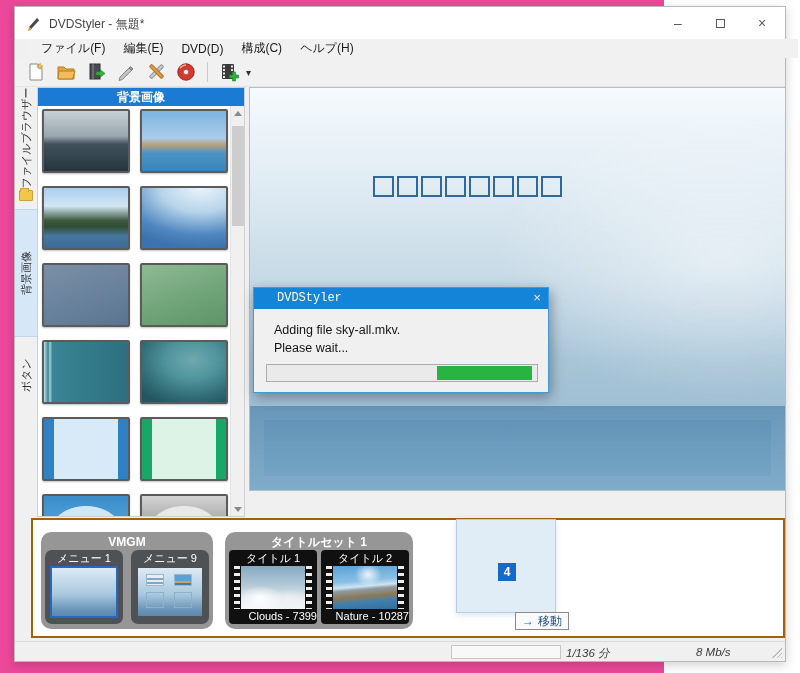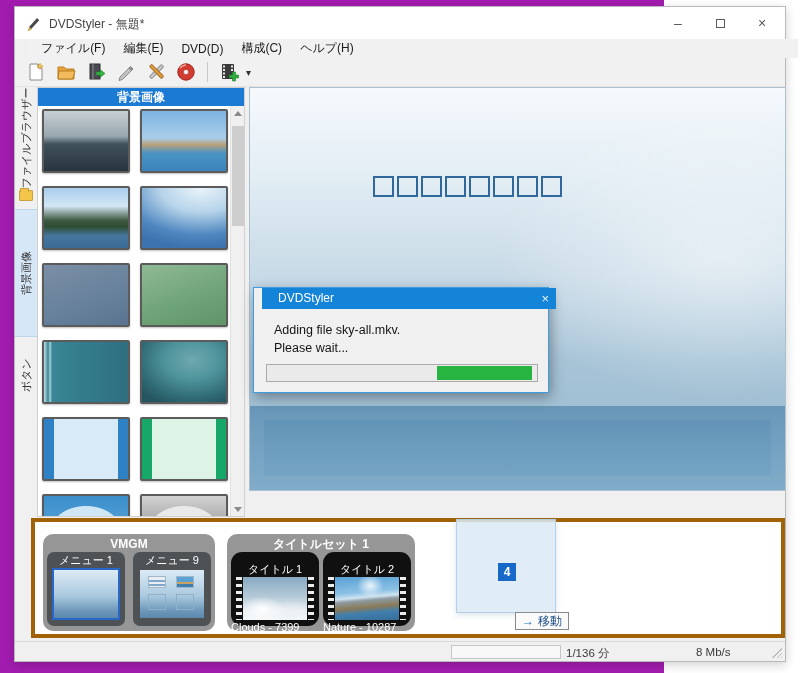--- a/index.html
+++ b/index.html
@@ -1,17 +1,17 @@
 <!DOCTYPE html>
 <html><head>
 <meta charset="utf-8">
 <style>
   * { margin:0; padding:0; box-sizing:border-box; }
   html,body { width:800px; height:673px; background:#ffffff; font-family:"Liberation Sans", sans-serif; overflow:hidden; }
-  .page { position:relative; width:664px; height:673px; background:#a21caf; }
+  .page { position:relative; width:664px; height:673px; background:#ec4899; }
 
   
   .window { position:absolute; left:14px; top:6px; width:772px; height:656px;
             background:#f0f0f0; border:1px solid #b9b9b9; box-shadow:0 3px 10px rgba(0,0,0,.18); }
   .titlebar { position:absolute; left:0; top:0; width:100%; height:32px; background:#ffffff; }
   .app-icon { position:absolute; left:11px; top:8px; width:16px; height:16px; }
   .title-text { position:absolute; left:34px; top:9px; font-size:12px; color:#444; }
   .win-controls { position:absolute; right:2px; top:0; height:32px; display:flex; }
   .win-btn { width:42px; height:32px; display:flex; align-items:center; justify-content:center;
              color:#5a5a5a; font-size:14px; cursor:default; }
@@ -67,73 +67,73 @@
             background:radial-gradient(75% 60% at 30% 100%, #517fa0ee 58%, rgba(81,127,160,0) 60%); }
   .canvas::after { content:""; position:absolute; left:0; right:0; bottom:0; height:21%;
             background:linear-gradient(180deg,#5e90b4,#6f9fc0 60%,#78a7c6);
             box-shadow:inset 0 0 0 14px rgba(255,255,255,.06); }
   .ph-squares { position:absolute; left:123px; top:88px; z-index:2; display:flex; gap:3px; }
   .ph-square { display:inline-block; width:21px; height:21px; border:2px solid #30689b; background:rgba(255,255,255,.05); }
 
   
   .dialog { position:absolute; left:238px; top:280px; width:296px; height:106px; background:#f0f0f0;
             border:1px solid #3f9be0; box-shadow:2px 4px 12px rgba(0,0,0,.35); z-index:10; }
-  .dialog-titlebar { position:absolute; left:8px; top:0; width:100%; height:21px; background:#1484d9;
-            color:#fff; font-size:12px; line-height:21px; padding-left:16px; }
+  .dialog-titlebar { position:absolute; left:0; top:0; width:100%; height:21px; background:#1484d9;
+            color:#fff; font-size:12px; line-height:21px; padding-left:23px;font-family:Liberation Mono, monospace; }
   .dialog-close { position:absolute; right:7px; top:0; height:21px; line-height:21px; color:#eaf4fc; font-size:13px; }
   .dialog-msg { position:absolute; left:20px; top:33px; font-size:12.5px; color:#141414; line-height:18px; }
   .progress { position:absolute; left:12px; top:76px; width:272px; height:18px; background:#eaeaea;
               border:1px solid #ababab; }
   .progress-block { position:absolute; left:63%; top:1px; bottom:1px; width:35%; background:#28b440; }
 
   
-  .strip { position:absolute; left:16px; top:511px; width:754px; height:120px; background:#ffffff; border:4px solid #a16207; }
+  .strip { position:absolute; left:16px; top:511px; width:754px; height:120px; background:#ffffff; border:2px solid #a16207; }
   .group { position:absolute; top:12px; height:97px; background:#969696; border-radius:10px; padding:2px 4px; }
   .group-label { display:block; text-align:center; color:#fff; font-size:12px; font-weight:600; height:16px; line-height:16px; }
   .group-row { display:flex; gap:8px; justify-content:center; }
   .vmgm-group { left:8px; width:172px; }
   .titleset-group { left:192px; width:188px; }
   .titleset-group .group-row { gap:4px; }
   .menu-box { width:78px; height:74px; background:#4e5254; border-radius:7px; padding-top:1px; }
   .box-label { display:block; text-align:center; color:#fff; font-size:11px; height:14px; line-height:14px; }
   .menu-thumb { width:64px; height:48px; margin:3px auto 0; background:linear-gradient(180deg,#ddebf5 0%,#a9c8de 55%,#6d97ba 85%,#5b88ac 100%); }
   .menu-thumb.selected { outline:2px solid #2667c9; }
   .m2-inner { position:relative; width:100%; height:100%; }
   .m2-pic { position:absolute; top:6px; width:18px; height:12px; }
   .m2-pic.a { left:8px; background:linear-gradient(180deg,#e8eef2 0 3px,#7fa8c8 3px 5px,#e8eef2 5px 7px,#7fa8c8 7px 9px,#e8eef2 9px); border:1px solid #9db8cc; }
   .m2-pic.b { left:36px; background:linear-gradient(180deg,#5ba1d4 0 55%,#caa35f 55% 75%,#3f7fae 75%); border:1px solid #9db8cc; }
   .m2-slot { position:absolute; top:24px; width:18px; height:16px; border:1px solid #8fb0ca; }
   .m2-slot.a { left:8px; } .m2-slot.b { left:36px; }
-  .title-box { width:88px; height:74px; background:#101010; border-radius:11px; padding-top:10px; }
+  .title-box { width:88px; height:74px; background:#101010; border-radius:4px; padding-top:1px; }
   .film { position:relative; width:78px; height:43px; margin:1px auto 0; background:#101010; display:flex; }
   .sprockets { width:6px; height:100%; background:repeating-linear-gradient(180deg,#ececec 0 3px,#101010 3px 7px); }
   .film-frame { flex:1; margin:0 1px; }
   .frame-clouds { background:
       radial-gradient(55% 45% at 30% 75%, #ffffff 0%, rgba(255,255,255,0) 65%),
       radial-gradient(60% 50% at 75% 85%, #eef2f5 0%, rgba(238,242,245,0) 60%),
       linear-gradient(180deg,#87a9c2 0%,#b3c9d7 45%,#e6edf1 78%,#f6f8fa 100%); }
   .frame-nature { background:
       radial-gradient(35% 45% at 55% 20%, rgba(255,255,255,.85), rgba(255,255,255,0) 60%),
       linear-gradient(175deg,#58a0d5 0%,#8cc1e5 36%,#cfe3f1 47%,#8d9aa0 54%,#8a7a57 68%,#417fae 80%,#356e9b 100%); }
-  .film-caption { display:block; text-align:left; color:#fff; font-size:11px; height:14px; line-height:14px; }
+  .film-caption { display:block; text-align:right; color:#fff; font-size:11px; height:14px; line-height:14px; }
 
   
   .drag-ghost { position:absolute; left:441px; top:512px; width:100px; height:94px; z-index:12;
                 background:rgba(219,234,246,.85); border:1px solid rgba(175,203,228,.9); box-shadow:0 2px 6px rgba(120,150,180,.25); }
   .drag-badge { position:absolute; left:41px; top:43px; width:18px; height:18px; background:#1669c9;
                 color:#fff; font-size:12px; font-weight:bold; text-align:center; line-height:18px; }
   .drag-tooltip { position:absolute; left:500px; top:605px; height:18px; z-index:13; background:#fafafa;
                   border:1px solid #8a8a8a; display:flex; align-items:center; padding:0 6px; gap:4px; }
   .dt-arrow { color:#1669c9; font-size:12px; font-weight:bold; }
   .dt-text { color:#1d4e89; font-size:12px; }
 
   
   .statusbar { position:absolute; left:0; top:634px; width:100%; height:20px; background:#f0f0f0; border-top:1px solid #d9d9d9; }
   .gauge { position:absolute; left:436px; top:3px; width:110px; height:14px; background:#f8f8f8; border:1px solid #c6c6c6; }
-  .sb-text { position:absolute; top:4px; font-size:11.5px; color:#3a3a3a; }
+  .sb-text { position:absolute; top:4px; font-size:11.5px; color:#3a3a3a;font-style:italic; }
   .sb-duration { left:551px; } .sb-bitrate { left:681px; }
   .grip { position:absolute; right:3px; bottom:3px; width:10px; height:10px;
           background:linear-gradient(135deg, transparent 0 50%, #bdbdbd 50% 58%, transparent 58% 72%, #bdbdbd 72% 80%, transparent 80% 94%, #bdbdbd 94%); }
 </style>
 </head>
 <body>
 
 <div class="page">
   <div class="window">
 

